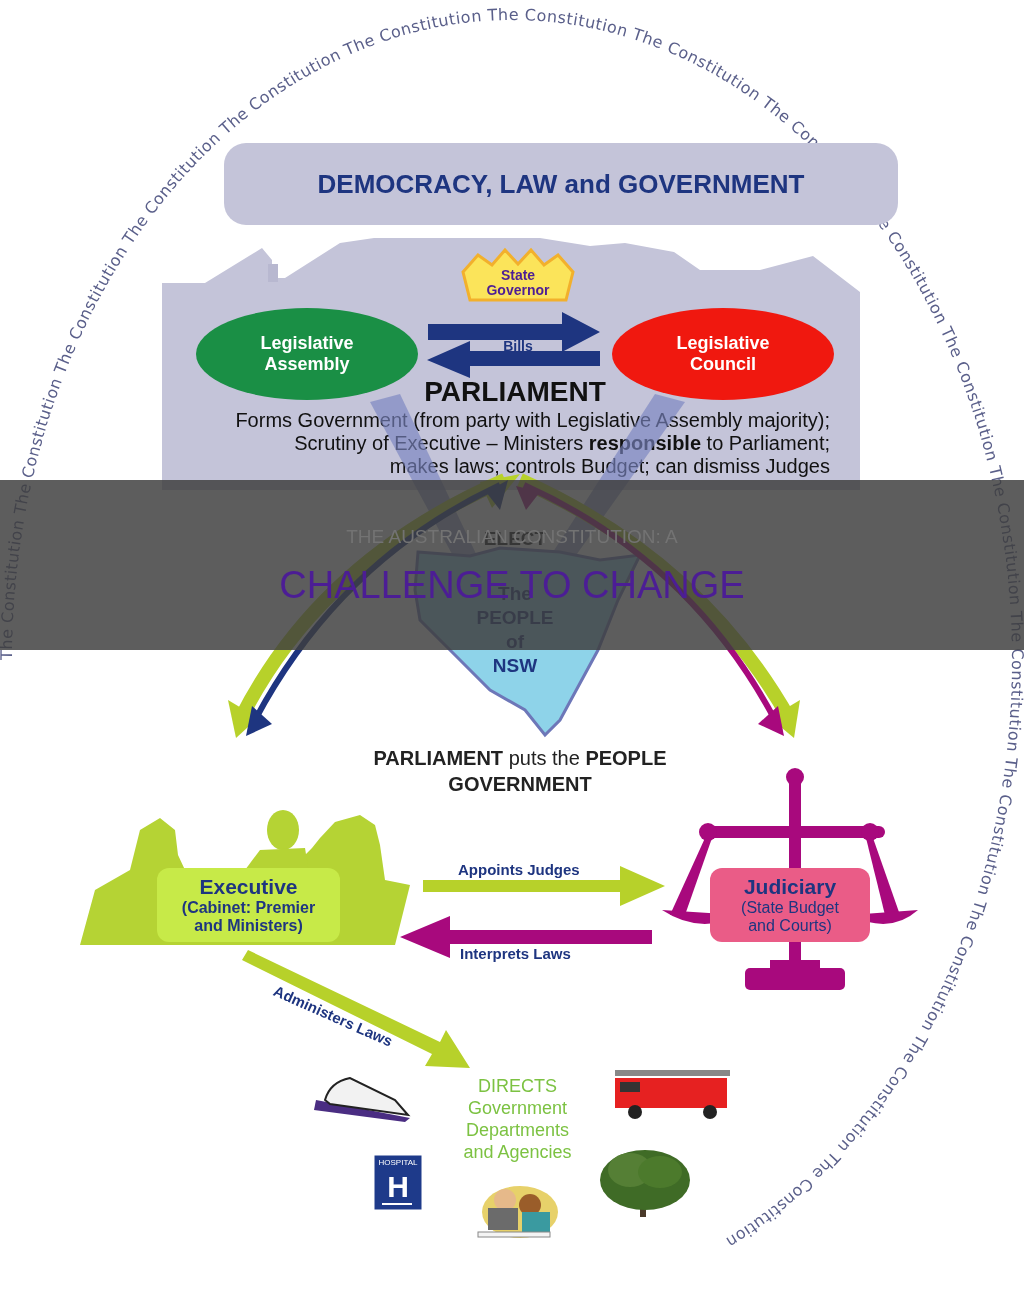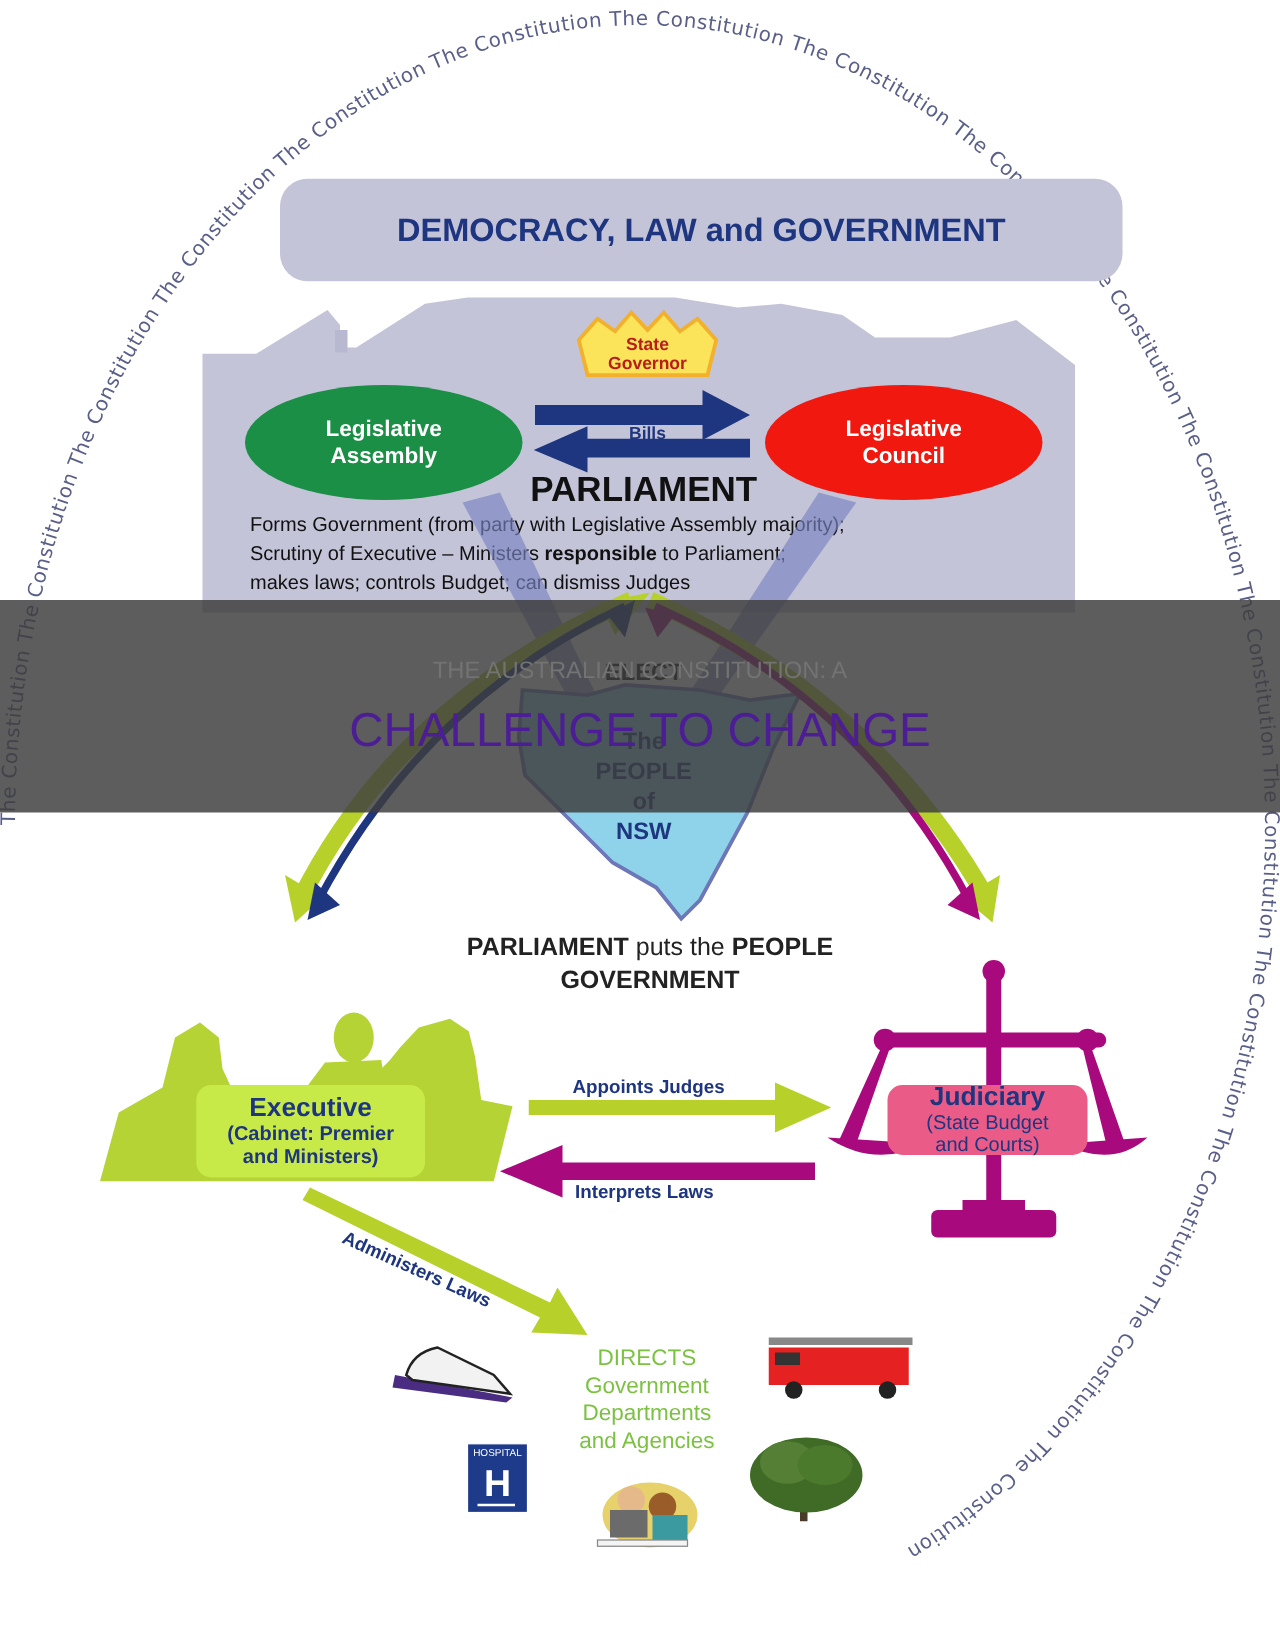--- a/index.html
+++ b/index.html
@@ -19,42 +19,42 @@
   }
 
   .ellipse {
     display: flex; align-items: center; justify-content: center; text-align: center;
     color: #fff; font-weight: bold; font-size: 18px; line-height: 21px;
     border-radius: 50%;
   }
   .la { left: 196px; top: 308px; width: 222px; height: 92px; background: #1a8f45; }
   .lc { left: 612px; top: 308px; width: 222px; height: 92px; background: #f0180f; }
 
-  .crown-label { left: 470px; top: 268px; width: 96px; text-align: center; font-weight: bold; font-size: 14px; line-height: 15px; color: #b91c1c; }
+  .crown-label { left: 470px; top: 268px; width: 96px; text-align: center; font-weight: bold; font-size: 14px; line-height: 15px; color: #4c1d95; }
   .bills-label { left: 490px; top: 338px; width: 56px; text-align: center; color: #1e3580; font-weight: bold; font-size: 14px; }
 
   .parliament-heading { left: 380px; top: 376px; width: 270px; text-align: center; font-weight: bold; font-size: 28px; color: #111; }
-  .parliament-desc { left: 200px; top: 409px; width: 630px; text-align: left; font-size: 16px; line-height: 23px; color: #111; }
+  .parliament-desc { left: 200px; top: 409px; width: 630px; text-align: right; font-size: 20px; line-height: 23px; color: #111; }
 
   .people-label { left: 440px; top: 582px; width: 150px; text-align: center; font-weight: bold; color: #1e3580; font-size: 19px; line-height: 24px; }
   .elect-label { left: 440px; top: 528px; width: 150px; text-align: center; font-weight: bold; color: #111; font-size: 19px; }
 
   .centre-text { left: 340px; top: 745px; width: 360px; text-align: center; font-size: 20px; line-height: 26px; color: #222; }
   .centre-text b { font-weight: bold; }
 
   .exec-box {
     left: 157px; top: 868px; width: 183px; height: 74px; background: #c7ea48; border-radius: 12px;
     display: flex; flex-direction: column; align-items: center; justify-content: center; text-align: center;
     color: #1e3580;
   }
   .exec-title { font-weight: bold; font-size: 21px; line-height: 24px; }
   .exec-sub { font-weight: bold; font-size: 16px; line-height: 18px; }
 
   .jud-box {
-    left: 710px; top: 868px; width: 160px; height: 56px; background: #ea5c87; border-radius: 12px;
+    left: 710px; top: 868px; width: 160px; height: 74px; background: #ea5c87; border-radius: 12px;
     display: flex; flex-direction: column; align-items: center; justify-content: center; text-align: center;
     color: #1e3580;
   }
   .jud-title { font-weight: bold; font-size: 21px; line-height: 24px; }
   .jud-sub { font-size: 16px; line-height: 18px; }
 
   .arrow-label { color: #1e3580; font-weight: bold; font-size: 15px; }
   .appoints { left: 458px; top: 861px; }
   .interprets { left: 460px; top: 945px; }
   .administers { left: 278px; top: 982px; transform: rotate(24deg); transform-origin: left top; }

